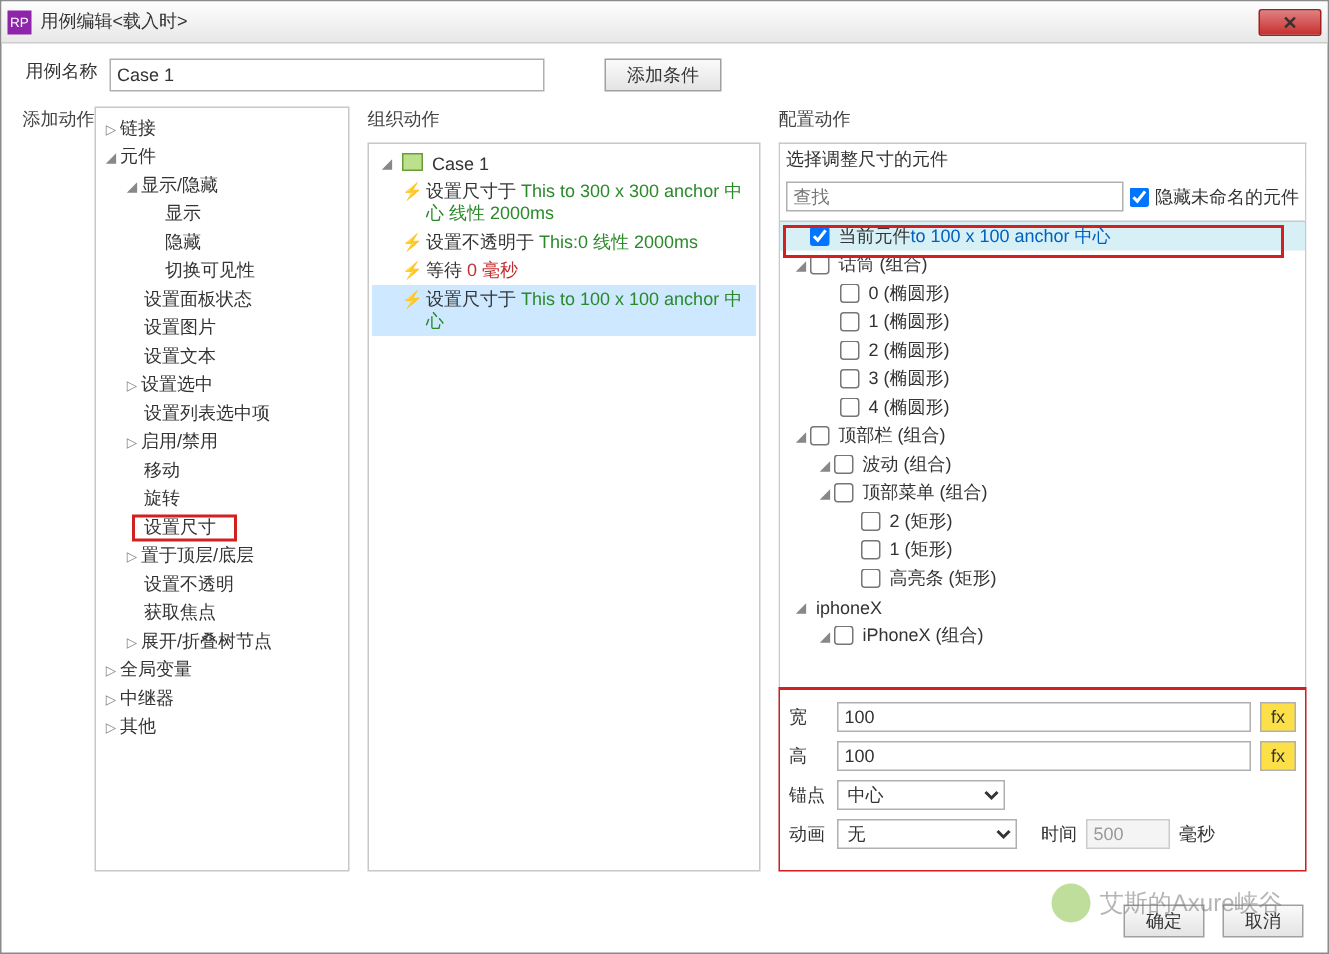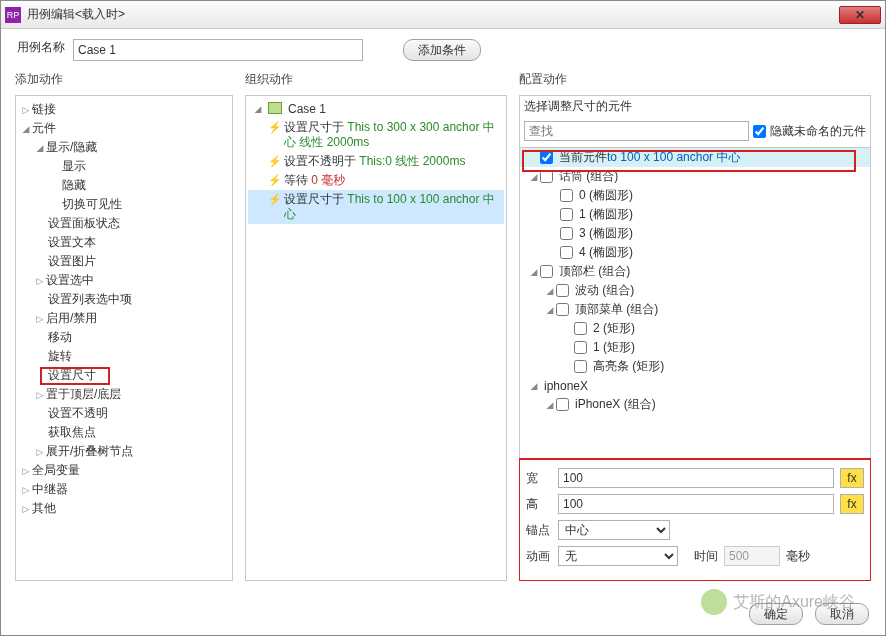--- a/index.html
+++ b/index.html
@@ -4,23 +4,23 @@
 <style>
 *{box-sizing:border-box;margin:0;padding:0;font-family:"Microsoft YaHei",Arial,sans-serif;font-size:12px;color:#333}
 body{background:#fff}
 .dialog{width:886px;height:636px;border:1px solid #8a8a8a;background:#fff;position:relative}
 .titlebar{height:28px;background:linear-gradient(#fdfdfd,#e8e8e8);border-bottom:1px solid #ccc;display:flex;align-items:center;padding:0 4px}
 .titlebar .ticon{width:16px;height:16px;background:#8e24aa;display:flex;align-items:center;justify-content:center;color:#fff;font-size:9px;margin-right:6px}
 .titlebar .ttext{flex:1}
 .titlebar .closebtn{width:42px;height:18px;background:linear-gradient(#e08080,#c83030);border:1px solid #a02020;border-radius:2px;display:flex;align-items:center;justify-content:center;color:#fff;font-weight:bold}
 .toprow{padding:10px 16px 6px;display:flex;align-items:flex-start;gap:8px}
 .toprow input{width:290px;height:22px;border:1px solid #b0b0b0;padding:0 4px}
-.pbtn{height:22px;padding:0 14px;background:linear-gradient(#fafafa,#e4e4e4);border:1px solid #a0a0a0;border-radius:10px;cursor:pointer;display:inline-flex;align-items:center}
+.pbtn{height:22px;padding:0 14px;background:linear-gradient(#fafafa,#e4e4e4);border:1px solid #a0a0a0;border-radius:0;cursor:pointer;display:inline-flex;align-items:center}
 .cols{display:flex;gap:12px;padding:4px 14px 8px;height:522px}
-.col-l{width:218px;display:flex;flex-direction:column}
+.col-l{width:218px;display:flex;flex-direction:row}
 .col-m{width:262px;display:flex;flex-direction:column}
 .col-r{flex:1;display:flex;flex-direction:column}
 .choverflow{overflow:hidden}
 .chead{height:20px;color:#444;margin-bottom:4px}
 .panel{flex:1;border:1px solid #c8c8c8;background:#fff;overflow-y:auto;padding:4px 2px}
 .tree-row{display:flex;align-items:center;height:19px;padding-left:2px;cursor:pointer;white-space:nowrap}
 .exp{width:12px;color:#888;font-size:9px;text-align:center}
 .hlred{border:2px solid #d22020;position:absolute;pointer-events:none}
 .mid-row{display:flex;align-items:flex-start;padding:2px 4px;gap:4px}
 .mid-row .exp{margin-top:2px}
@@ -87,24 +87,24 @@
         <div class="tree-row" style="padding-left:44px">
             <span>隐藏</span>
           </div>
         <div class="tree-row" style="padding-left:44px">
             <span>切换可见性</span>
           </div>
         <div class="tree-row" style="padding-left:30px">
             <span>设置面板状态</span>
           </div>
         <div class="tree-row" style="padding-left:30px">
+            <span>设置图片</span>
+          </div>
+        <div class="tree-row" style="padding-left:30px">
             <span>设置文本</span>
-          </div>
-        <div class="tree-row" style="padding-left:30px">
-            <span>设置图片</span>
           </div>
         <div class="tree-row" style="padding-left:16px">
             <span class="exp">▷</span>
             <span>设置选中</span>
           </div>
         <div class="tree-row" style="padding-left:30px">
             <span>设置列表选中项</span>
           </div>
         <div class="tree-row" style="padding-left:16px">
             <span class="exp">▷</span>
@@ -205,20 +205,24 @@
         <div class="tree-row" style="padding-left:40px">
             <input type="checkbox" class="cb" style="margin-right: 6px;">
             <span>0 (椭圆形)</span>
           </div>
         <div class="tree-row" style="padding-left:40px">
             <input type="checkbox" class="cb" style="margin-right: 6px;">
             <span>1 (椭圆形)</span>
           </div>
         <div class="tree-row" style="padding-left:40px">
             <input type="checkbox" class="cb" style="margin-right: 6px;">
+            <span>2 (椭圆形)</span>
+          </div>
+        <div class="tree-row" style="padding-left:40px">
+            <input type="checkbox" class="cb" style="margin-right: 6px;">
             <span>3 (椭圆形)</span>
           </div>
         <div class="tree-row" style="padding-left:40px">
             <input type="checkbox" class="cb" style="margin-right: 6px;">
             <span>4 (椭圆形)</span>
           </div>
         <div class="tree-row" style="padding-left:8px">
             <span class="exp">◢</span>
             <input type="checkbox" class="cb" style="margin-right: 6px;">
             <span>顶部栏 (组合)</span>

